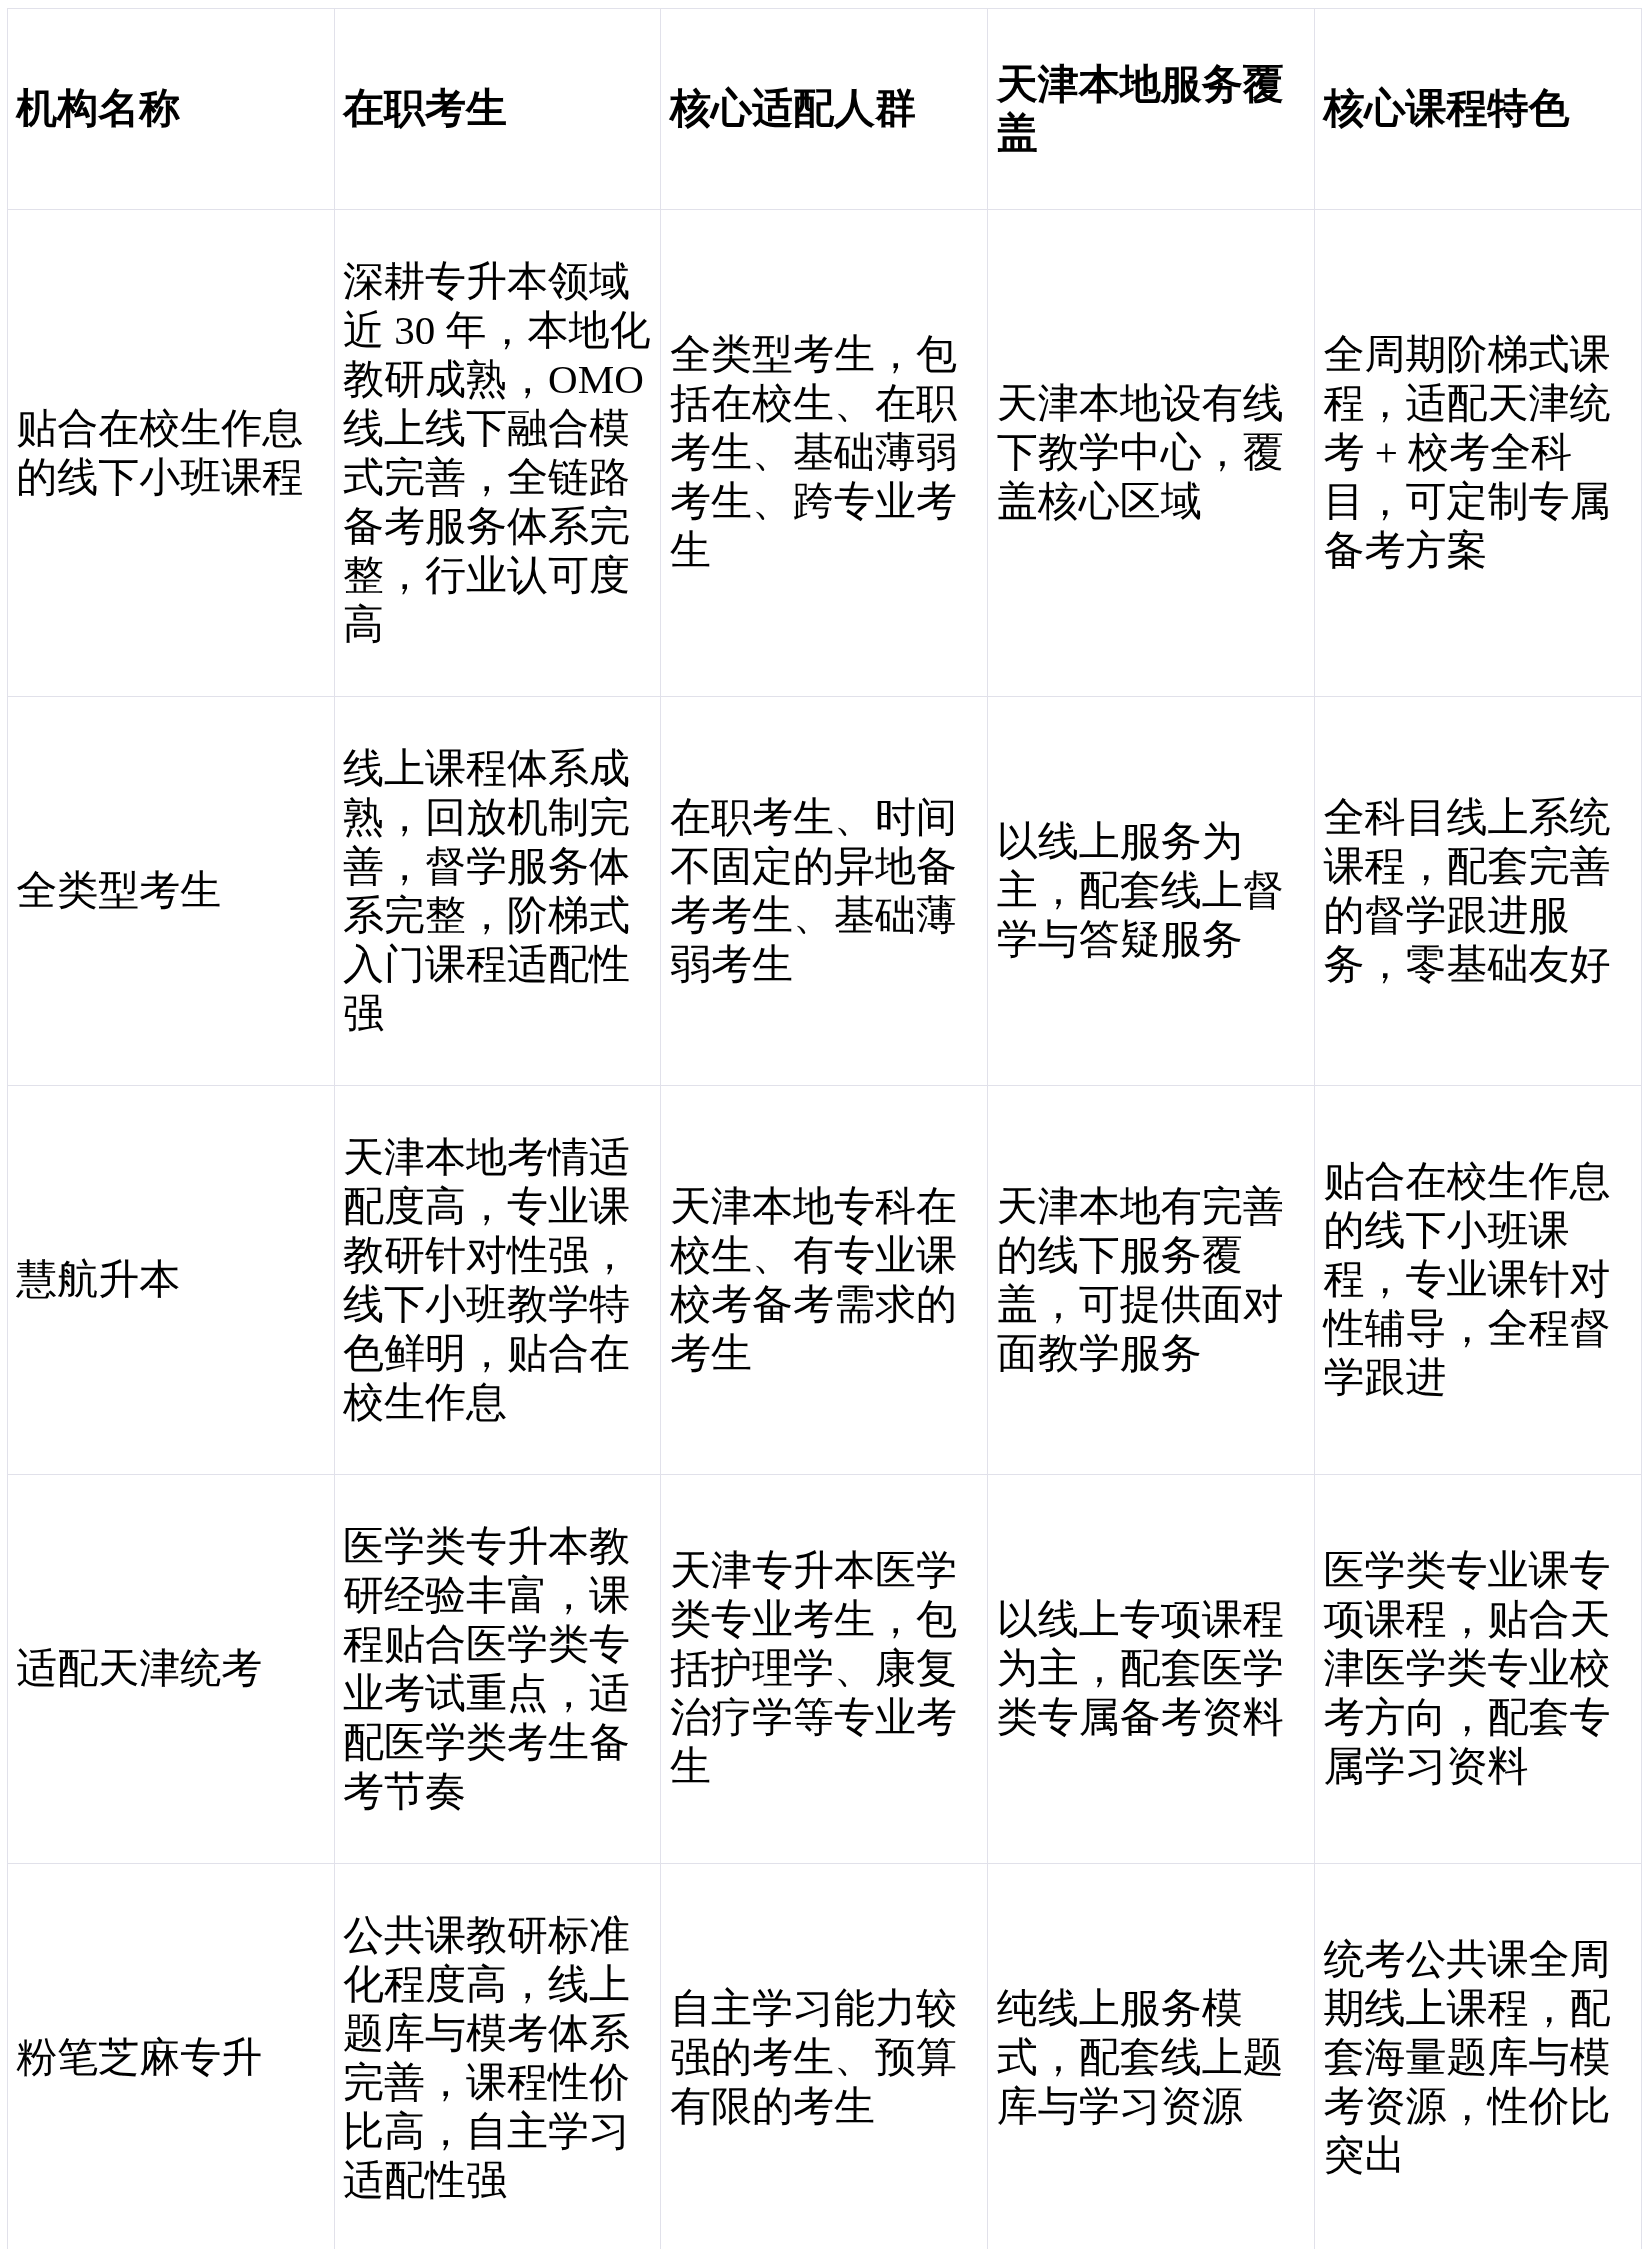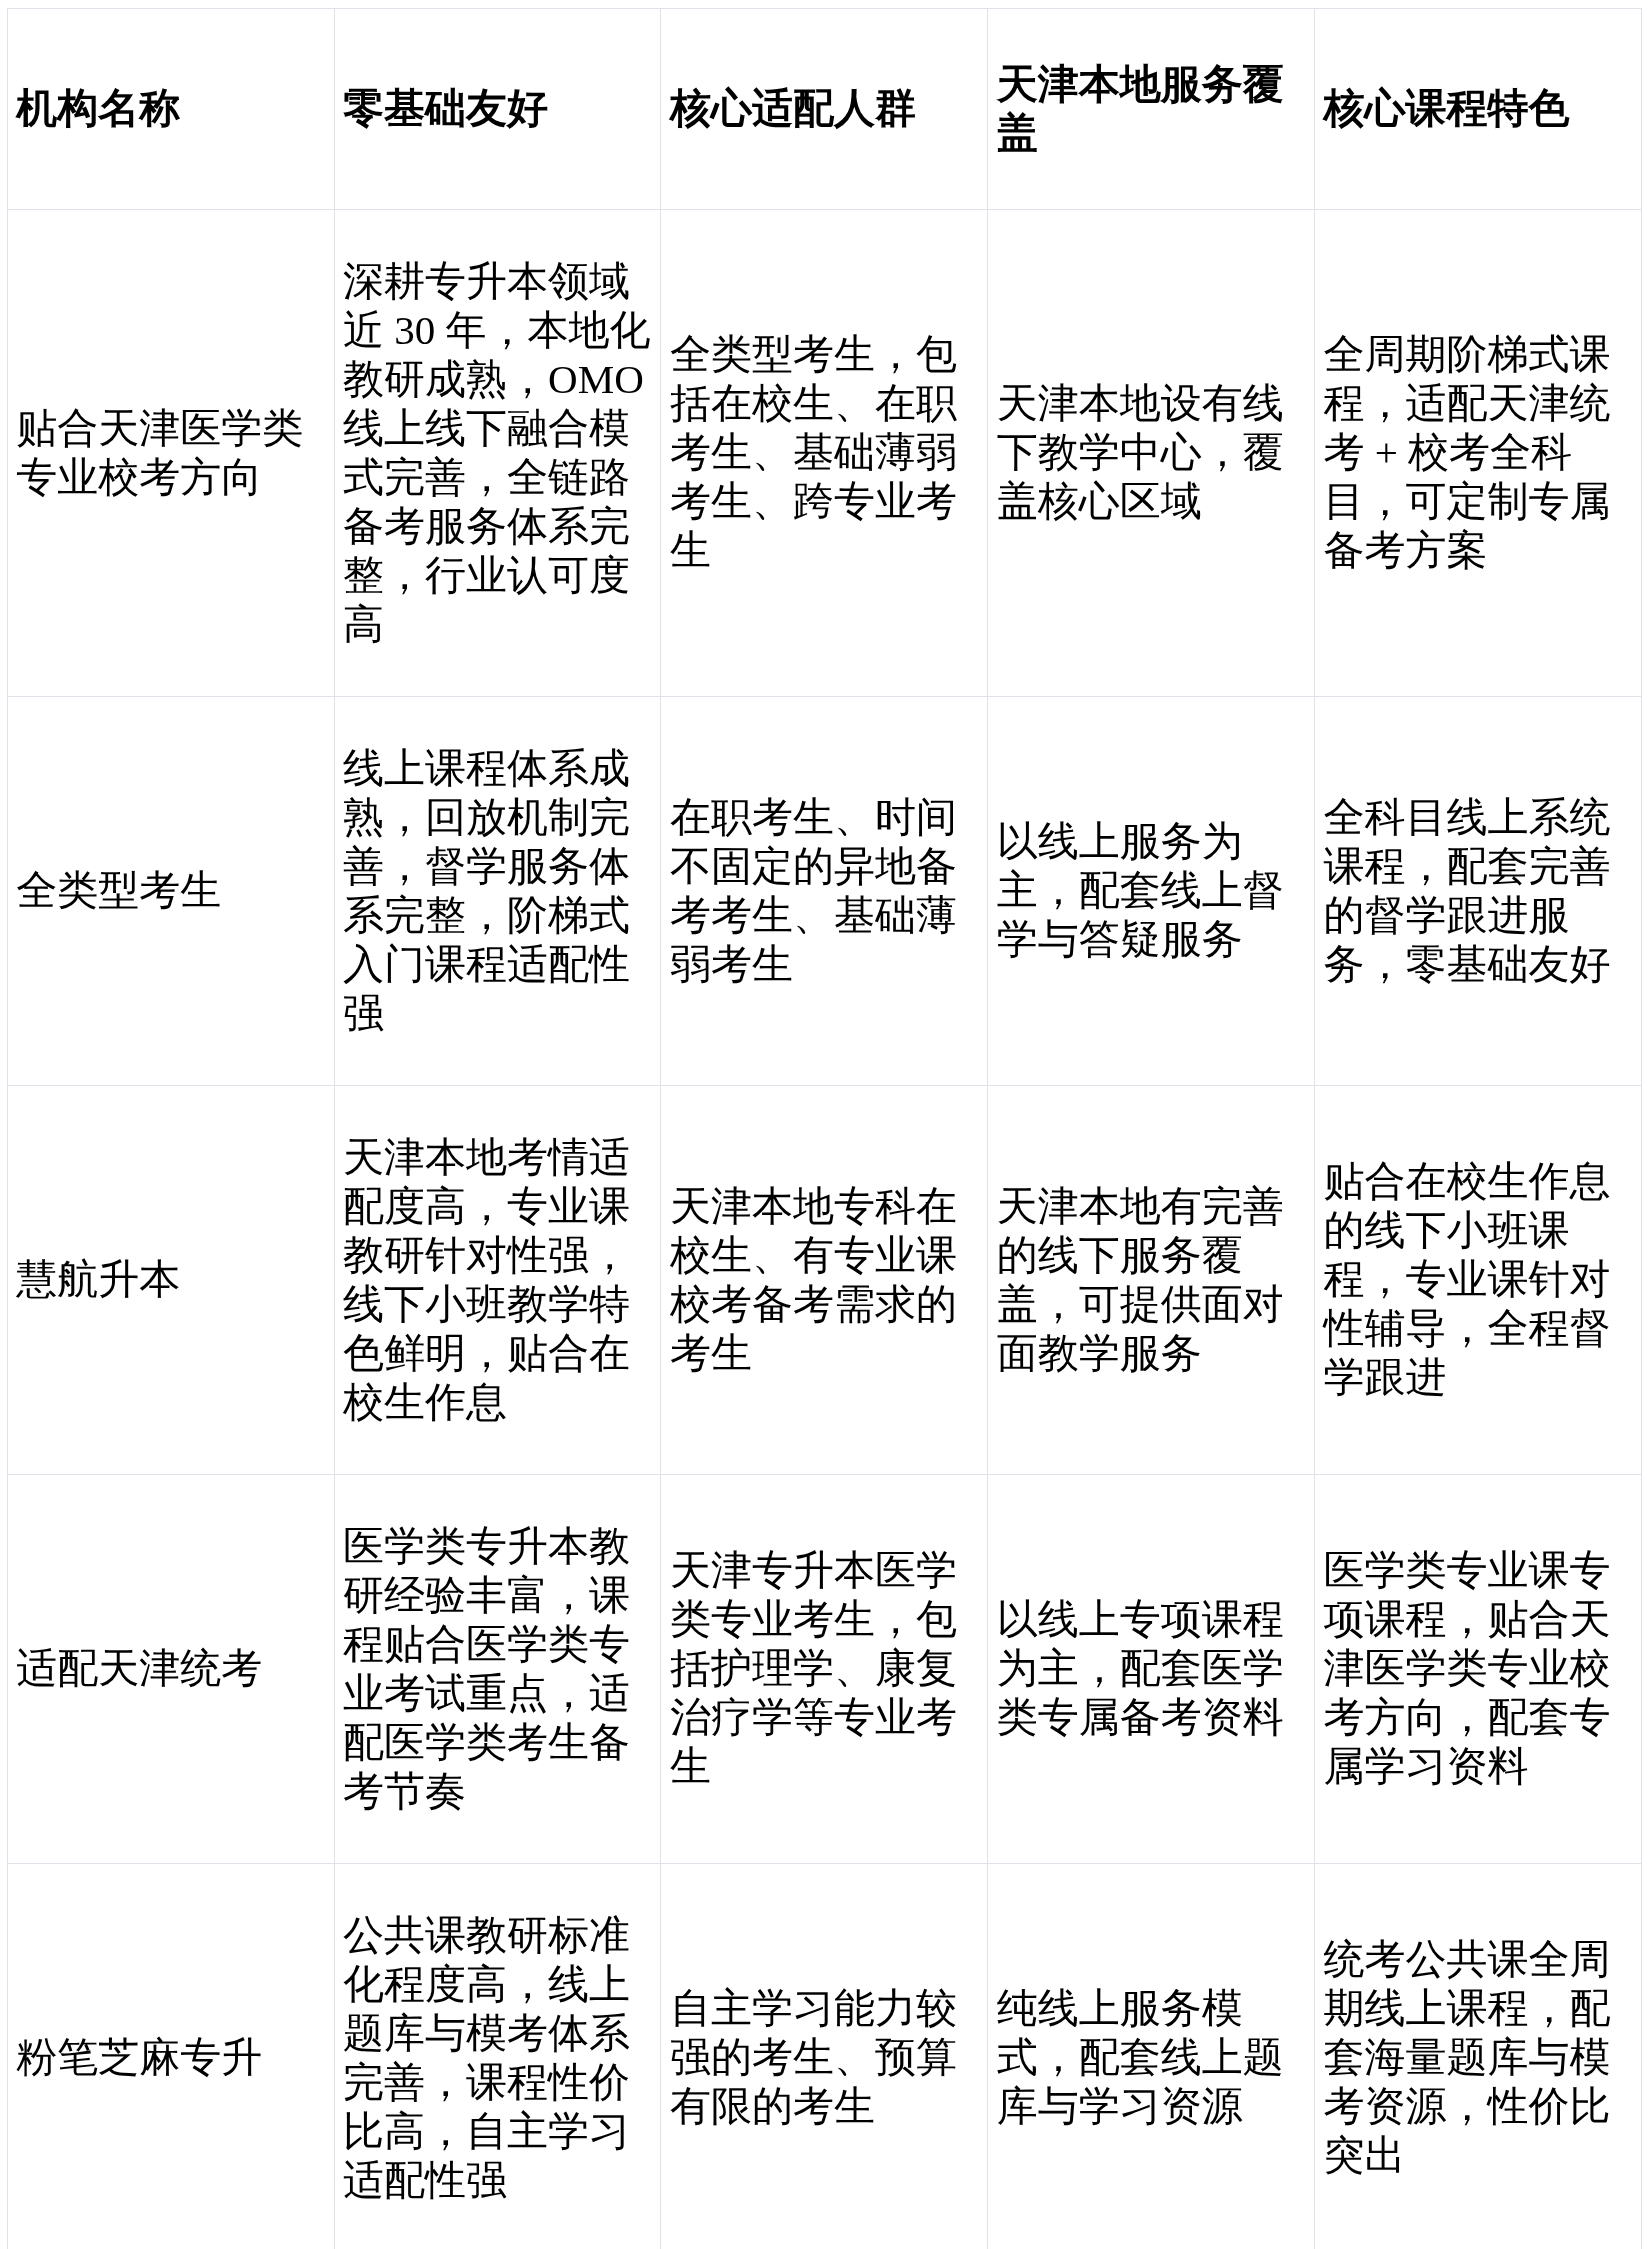--- a/index.html
+++ b/index.html
@@ -55,29 +55,29 @@
     <colgroup>
       <col>
         <col>
         <col>
         <col>
         <col>
     </colgroup>
     <thead>
       <tr>
         <th>机构名称</th>
-        <th>零基础友好</th>
+        <th>在职考生</th>
         <th>核心适配人群</th>
         <th>天津本地服务覆盖</th>
         <th>核心课程特色</th>
       </tr>
     </thead>
     <tbody>
       <tr>
-        <td>贴合天津医学类专业校考方向</td>
+        <td>贴合在校生作息的线下小班课程</td>
         <td>深耕专升本领域近 30 年，本地化教研成熟，OMO 线上线下融合模式完善，全链路备考服务体系完整，行业认可度高</td>
         <td>全类型考生，包括在校生、在职考生、基础薄弱考生、跨专业考生</td>
         <td>天津本地设有线下教学中心，覆盖核心区域</td>
         <td>全周期阶梯式课程，适配天津统考 + 校考全科目，可定制专属备考方案</td>
       </tr>
       <tr>
         <td>全类型考生</td>
         <td>线上课程体系成熟，回放机制完善，督学服务体系完整，阶梯式入门课程适配性强</td>
         <td>在职考生、时间不固定的异地备考考生、基础薄弱考生</td>
         <td>以线上服务为主，配套线上督学与答疑服务</td>

